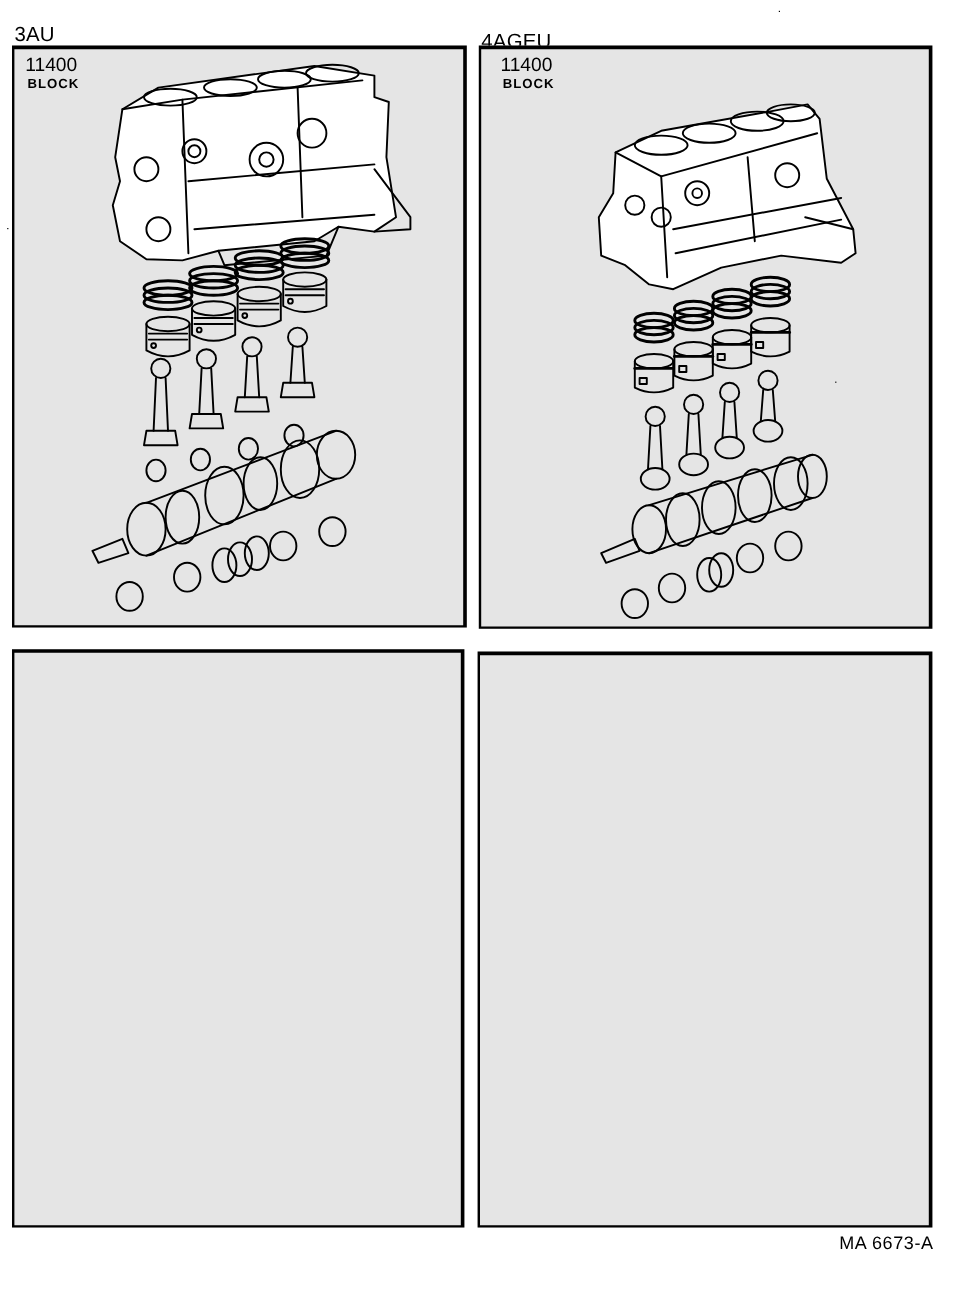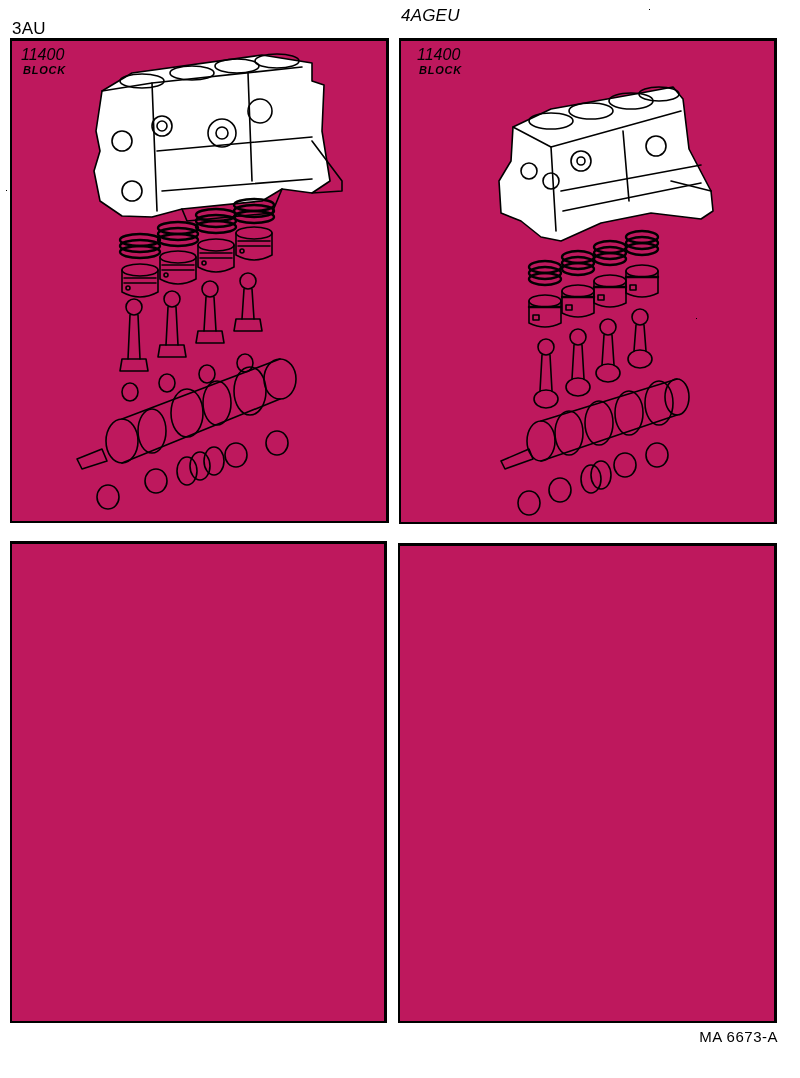--- a/index.html
+++ b/index.html
@@ -1,34 +1,34 @@
 <!DOCTYPE html>
 <html><head>
 <meta charset="utf-8">
 <style>
   html, body { margin:0; padding:0; background:#ffffff; }
   body { width:800px; height:1078px; position:relative; overflow:hidden;
          font-family:"Liberation Sans", sans-serif; color:#000; }
   .engine-label { position:absolute; font-size:17px; font-weight:normal; letter-spacing:0.2px; }
-  .panel { position:absolute; border:2px solid #000; border-top-width:3px; border-right-width:3px; box-sizing:border-box; background:#be185d;font-style:italic; }
+  .panel { position:absolute; border:2px solid #000; border-top-width:3px; border-right-width:3px; box-sizing:border-box; background:#e5e5e5; }
   .part-no { position:absolute; left:9px; top:6px; font-size:16px; line-height:16px; }
   .part-name { position:absolute; left:11px; top:23px; font-size:11px; font-weight:bold; letter-spacing:0.8px; line-height:12px;text-align:right; }
   .illus { position:absolute; }
   .footer-code { position:absolute; right:22px; top:1028px; font-size:15px; letter-spacing:0.5px;text-align:center; }
   .speck { position:absolute; width:1px; height:1px; background:#000; }
   svg { overflow:visible; }
   svg * { fill:none; stroke:#000; stroke-width:1.6; stroke-linejoin:round; stroke-linecap:round; }
   svg .thick { stroke-width:2.4; }
   svg .fillw { fill:#fff; }
 </style>
 </head>
 <body>
 
 <div class="engine-label" style="left:12px;top:19px;">3AU</div>
-<div class="engine-label" style="left:401px;top:6px;font-style:italic;">4AGEU</div>
+<div class="engine-label" style="left:401px;top:25px;">4AGEU</div>
 
 <div class="panel" style="left:10px;top:38px;width:379px;height:485px;">
   <div class="part-no">11400</div>
   <div class="part-name">BLOCK</div>
 
   <svg class="illus" style="left:0;top:0;" width="379" height="485">
 
     <g>
       <path d="M90 50 L120 32 L250 14 L300 22 L300 40 L312 44 L310 90 L318 140 L300 152 L270 148 L250 160 L170 168 L140 176 L110 175 L88 160 L82 130 L88 110 L84 90 Z" class="fillw"></path>
       <path d="M90 50 L140 42 L290 26"></path>

